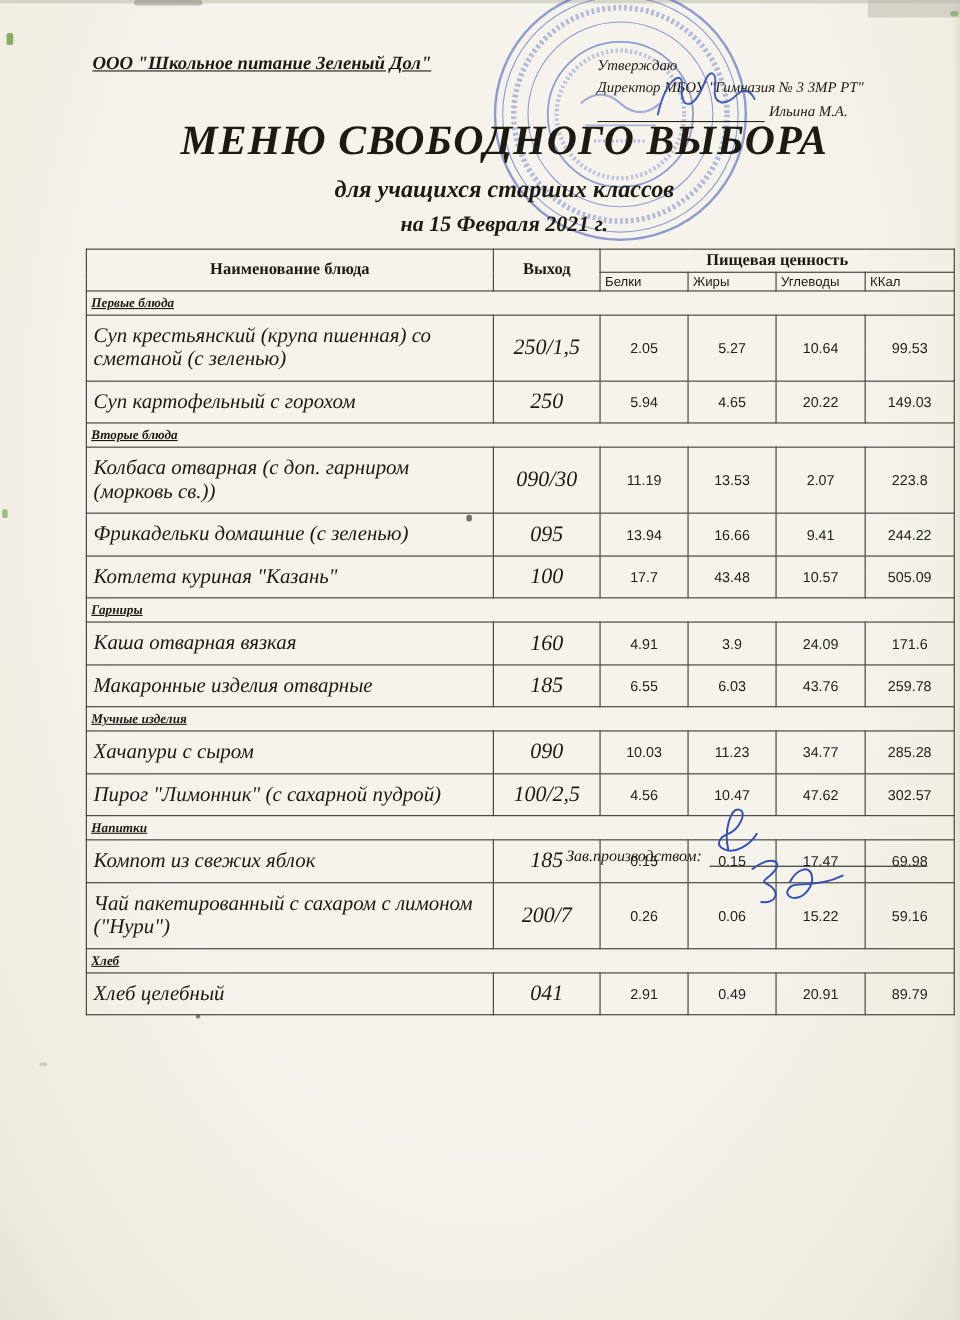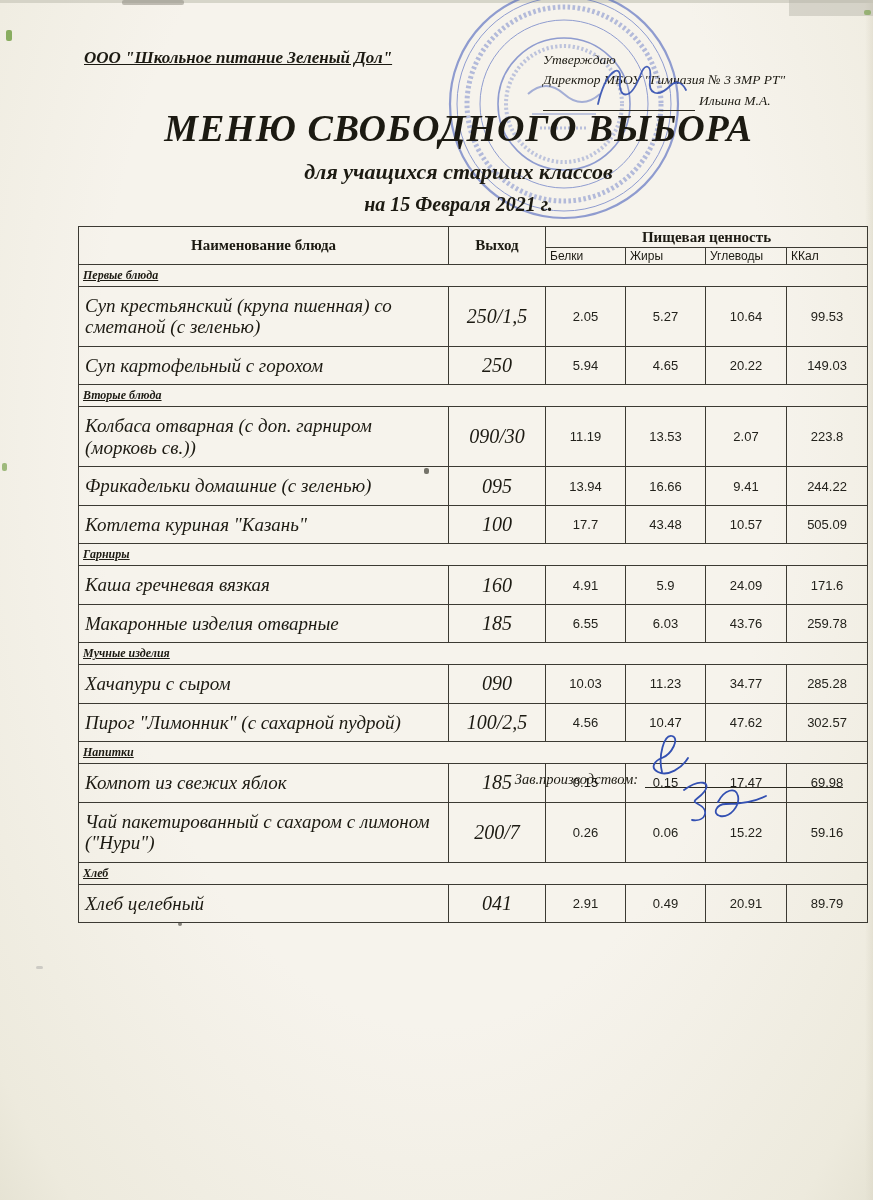--- a/index.html
+++ b/index.html
@@ -200,24 +200,24 @@
         <td class="num">17.7</td>
         <td class="num">43.48</td>
         <td class="num">10.57</td>
         <td class="num">505.09</td>
       </tr>
 
       <tr class="section-row">
         <td colspan="6"><span>Гарниры</span></td>
       </tr>
       <tr class="dish-row">
-        <td class="dish">Каша гречневая вязкая</td>
+        <td class="dish">Каша отварная вязкая</td>
         <td class="out">160</td>
         <td class="num">4.91</td>
-        <td class="num">5.9</td>
+        <td class="num">3.9</td>
         <td class="num">24.09</td>
         <td class="num">171.6</td>
       </tr>
       <tr class="dish-row">
         <td class="dish">Макаронные изделия отварные</td>
         <td class="out">185</td>
         <td class="num">6.55</td>
         <td class="num">6.03</td>
         <td class="num">43.76</td>
         <td class="num">259.78</td>

